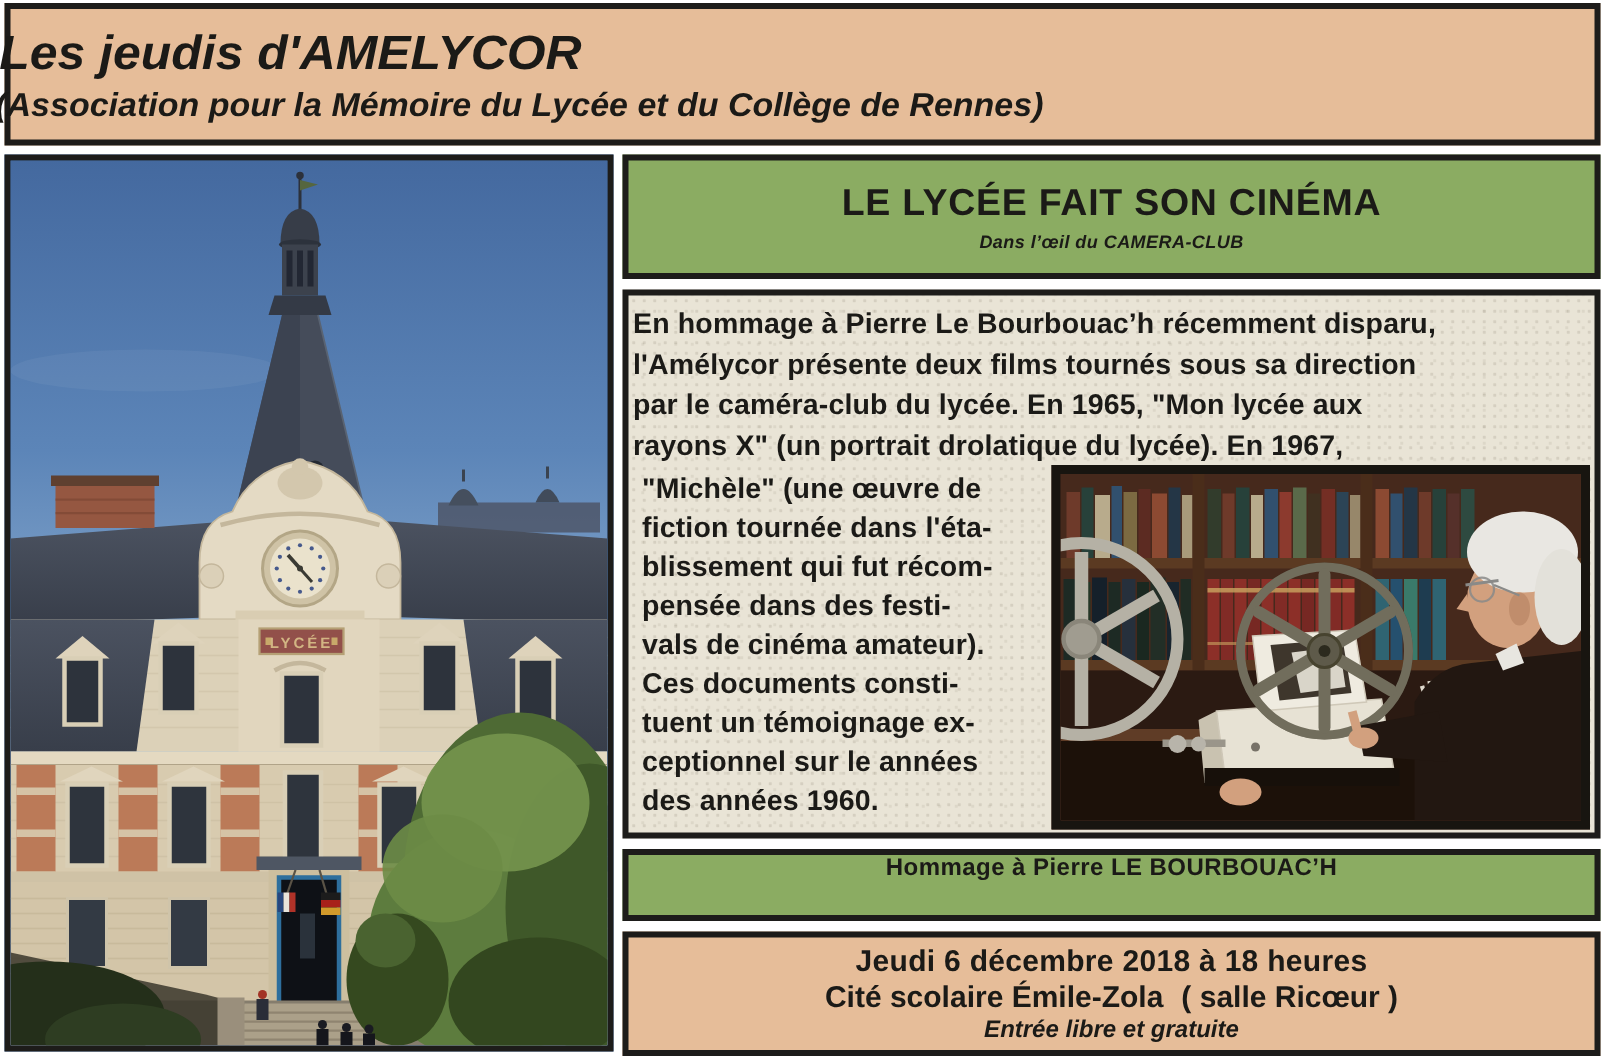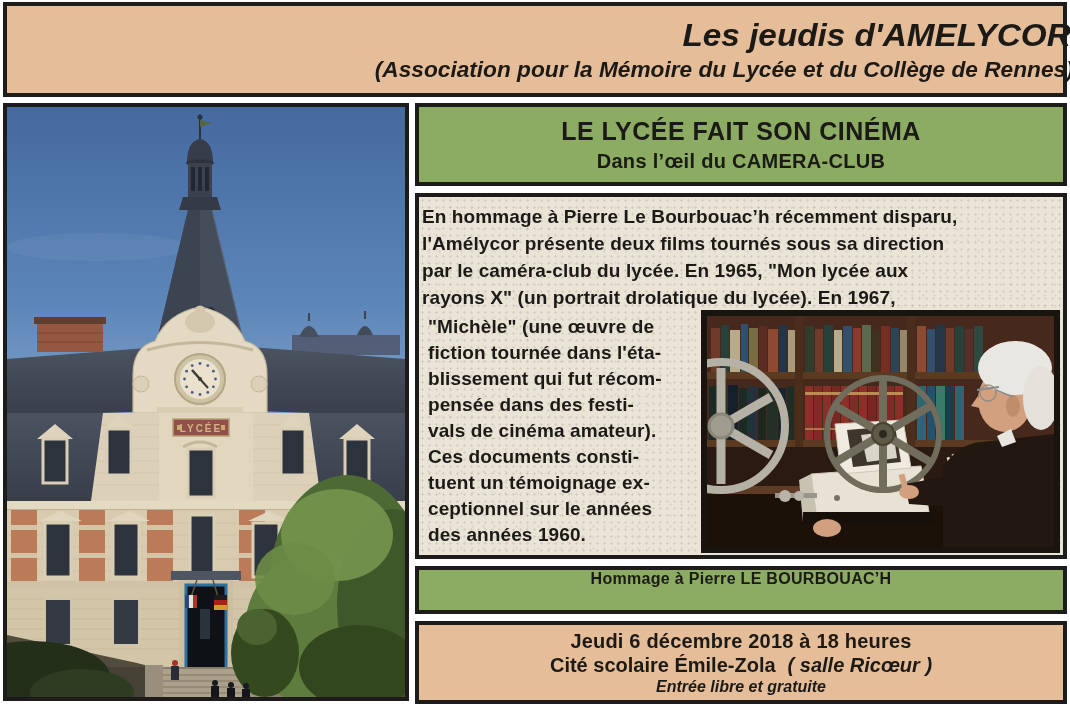--- a/index.html
+++ b/index.html
@@ -6,21 +6,21 @@
   body{
     width:1070px;height:708px;background:#ffffff;overflow:hidden;
     font-family:"Liberation Sans", sans-serif;color:#1b1a17;
     -webkit-font-smoothing:antialiased;
   }
   .poster{position:relative;width:1070px;height:708px;background:#ffffff;}
 
   
   .banner{
     margin:2px 3px 0 3px;height:87px;border:4px solid #1d1c1a;background:#e6bd99;
-    display:flex;flex-direction:column;align-items:flex-end;justify-content:center;gap:3px;
+    display:flex;flex-direction:column;align-items:flex-start;justify-content:center;gap:3px;
   }
   .banner-title{
     font-size:32px;font-weight:bold;font-style:italic;letter-spacing:0px;
     transform:scaleX(1.04);transform-origin:center;
   }
   .banner-subtitle{
     font-size:22px;font-weight:bold;font-style:italic;letter-spacing:0px;
     transform:scaleX(1.03);transform-origin:center;
   }
 
@@ -32,21 +32,21 @@
     background:#4a77b2;overflow:hidden;
   }
   .photo-box svg{display:block;width:100%;height:100%;}
 
   .right-col{flex:1;display:flex;flex-direction:column;gap:7px;}
   .box{border:4px solid #1d1c1a;}
   .green{background:#8bac62;}
 
   .head{height:75px;display:flex;flex-direction:column;align-items:center;justify-content:center;gap:4px;}
   .head-title{font-size:25px;font-weight:bold;letter-spacing:.5px;}
-  .head-sub{font-size:20px;font-weight:bold;letter-spacing:.3px;}
+  .head-sub{font-size:12px;font-weight:bold;font-style:italic;letter-spacing:.3px;}
 
   .article{
     position:relative;height:358px;background-color:#e9e4d6;overflow:hidden;
     background-image:
       radial-gradient(rgba(110,100,80,.16) 1px, transparent 1.3px),
       radial-gradient(rgba(110,100,80,.10) 1px, transparent 1.3px);
     background-size:7px 7px,11px 11px;background-position:0 0,4px 5px;
   }
   .jline{
     font-weight:bold;font-size:19px;letter-spacing:.1px;
@@ -66,21 +66,21 @@
   }
   .inset svg{display:block;width:100%;height:100%;}
 
   .tribute{height:40px;display:flex;align-items:flex-start;justify-content:center;
     font-size:16px;font-weight:bold;letter-spacing:.3px;}
 
   .event{height:75px;background:#e6bd99;display:flex;flex-direction:column;
     align-items:center;justify-content:center;gap:1px;}
   .ev1{font-size:20px;font-weight:bold;letter-spacing:.2px;}
   .ev2{font-size:20px;font-weight:bold;}
-  .ev2 .room{font-style:italic;margin-left:12px;}
+  .ev2 .room{margin-left:12px;}
   .ev3{font-size:16px;font-weight:bold;font-style:italic;text-align:center;}
 </style>
 </head>
 <body>
 
 <div class="poster">
 
   <header class="banner">
     <div class="banner-title">Les jeudis d'AMELYCOR</div>
     <div class="banner-subtitle">(Association pour la Mémoire du Lycée et du Collège de Rennes)</div>

